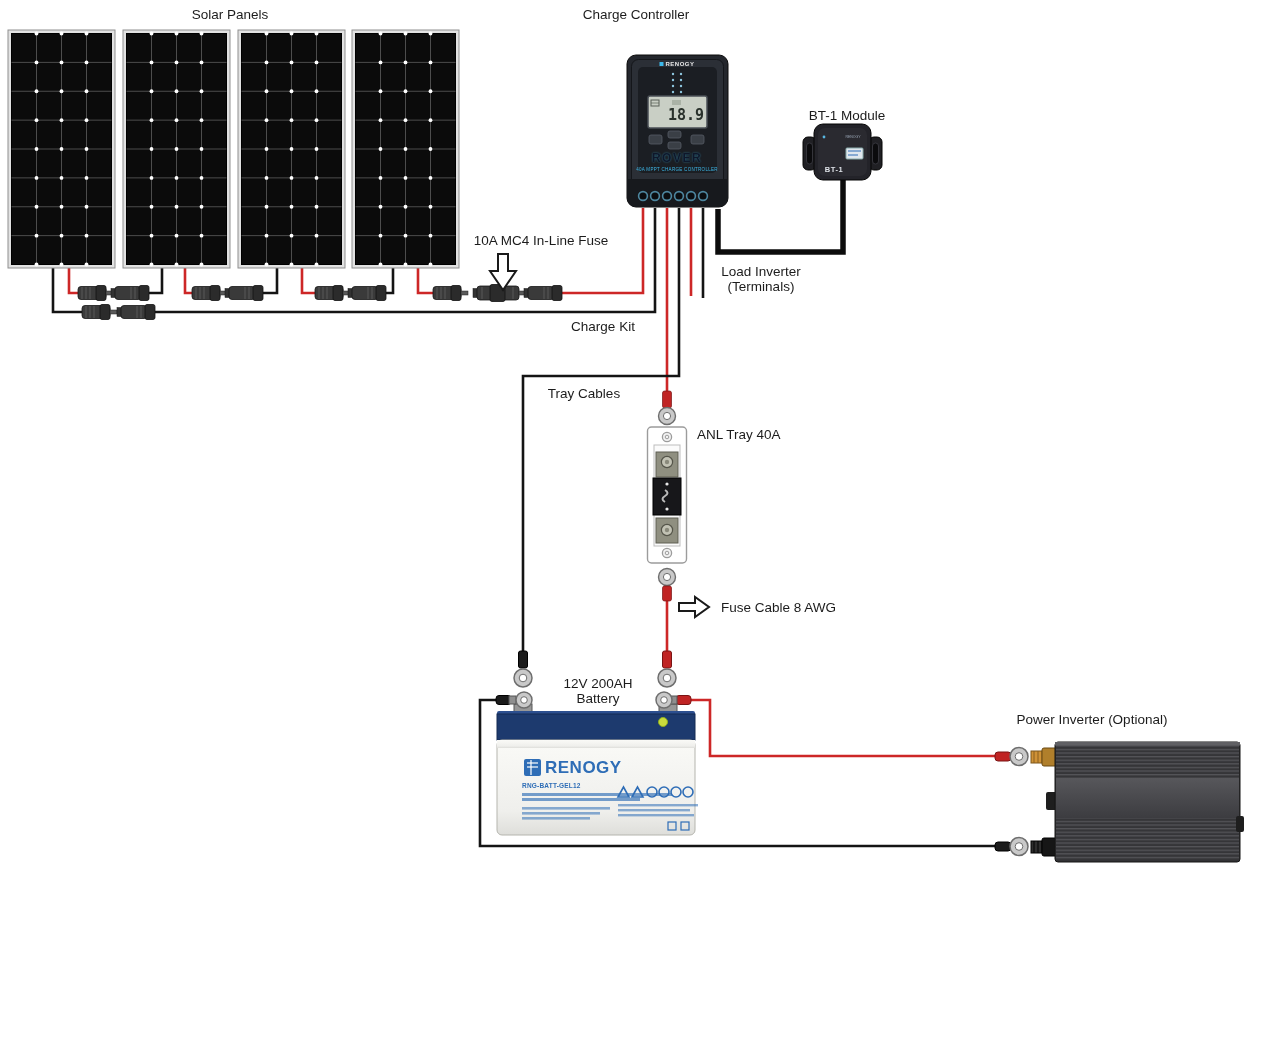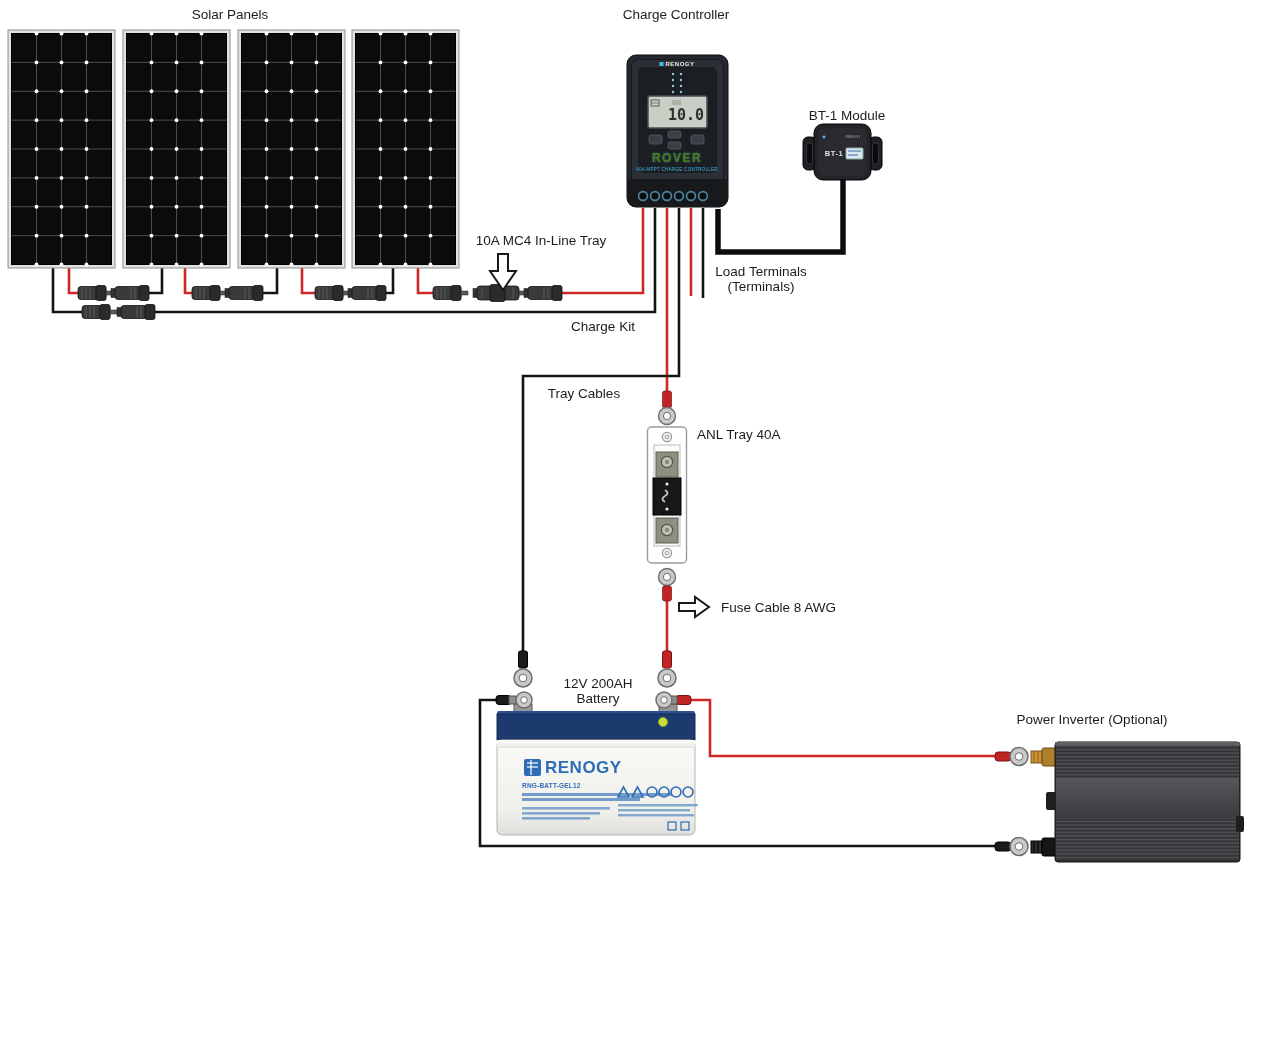--- a/index.html
+++ b/index.html
@@ -7,24 +7,24 @@
           font-family:"Liberation Sans",sans-serif;}
   svg{position:absolute;left:0;top:0;}
   .lbl{position:absolute;transform:translate(-50%,-50%);font:13.5px "Liberation Sans",sans-serif;
        color:#1c1c1c;white-space:nowrap;text-align:center;}
   .lbl-left{transform:translate(0,-50%);}
   .ov{position:absolute;white-space:nowrap;}
   .ctl-brand{font:bold 6px "Liberation Sans",sans-serif;color:#e8e8e8;letter-spacing:.5px;
              transform:translate(-50%,-50%);}
   .ctl-brand .sq{display:inline-block;width:4px;height:4px;background:#3db9ea;margin-right:2px;}
   .lcd-val{font:bold 15px "DejaVu Sans Mono",monospace;color:#29312b;transform:translate(-50%,-50%);}
-  .rover{font:bold 12px "Liberation Sans",sans-serif;color:#4d7c0f;letter-spacing:1.5px;
+  .rover{font:bold 12px "Liberation Sans",sans-serif;color:#0f172a;letter-spacing:1.5px;
          transform:translate(-50%,-50%);text-shadow:0 0 2px rgba(61,185,234,.6);}
   .ctl-tag{font:4.5px "Liberation Sans",sans-serif;color:#3db9ea;transform:translate(-50%,-50%);letter-spacing:.3px;}
-  .bt1-txt{font:bold 7.5px "Liberation Sans",sans-serif;color:#dfe3e8;transform:translate(-50%,-50%);letter-spacing:.5px;}
+  .bt1-txt{font:bold 7.5px "Liberation Sans",sans-serif;color:#dfe3e8;transform:translate(-50%,-50%);letter-spacing:.5px;margin-top:16px;}
   .bt1-tiny{font:3.5px "Liberation Sans",sans-serif;color:#9aa6b5;transform:translate(-50%,-50%);}
   .bat-brand{font:bold 17px "Liberation Sans",sans-serif;color:#2e6db6;letter-spacing:.5px;}
   .bat-model{font:bold 6.5px "Liberation Sans",sans-serif;color:#2e6db6;letter-spacing:.2px;}
 </style>
 </head>
 <body>
 
 <div class="canvas">
 <svg width="1280" height="1043" viewBox="0 0 1280 1043">
   <defs>
@@ -437,34 +437,34 @@
     <rect x="1055" y="742" width="185" height="120" rx="3" fill="#323235" stroke="#151515"></rect>
     <rect x="1056" y="744" width="183" height="34" fill="url(#fins)"></rect>
     <rect x="1056" y="818" width="183" height="42" fill="url(#fins)"></rect>
     <rect x="1056" y="778" width="183" height="40" fill="url(#invmid)"></rect>
     <rect x="1055" y="742" width="185" height="3.5" fill="#606064"></rect>
     <rect x="1236" y="816" width="8" height="16" rx="2" fill="#1e1e1e"></rect>
   </g>
 </svg>
 
 <div class="lbl" style="left:230px;top:14px">Solar Panels</div>
-<div class="lbl" style="left:676px;top:14px">Charge Controller</div>
+<div class="lbl" style="left:636px;top:14px">Charge Controller</div>
 <div class="lbl" style="left:847px;top:115px">BT-1 Module</div>
-<div class="lbl" style="left:541px;top:240px">10A MC4 In-Line Tray</div>
-<div class="lbl" style="left:761px;top:271px">Load Terminals</div>
+<div class="lbl" style="left:541px;top:240px">10A MC4 In-Line Fuse</div>
+<div class="lbl" style="left:761px;top:271px">Load Inverter</div>
 <div class="lbl" style="left:761px;top:286px">(Terminals)</div>
 <div class="lbl" style="left:603px;top:326px">Charge Kit</div>
 <div class="lbl" style="left:584px;top:393px">Tray Cables</div>
 <div class="lbl lbl-left" style="left:697px;top:434px">ANL Tray 40A</div>
 <div class="lbl lbl-left" style="left:721px;top:607px">Fuse Cable 8 AWG</div>
 <div class="lbl" style="left:598px;top:683px">12V 200AH</div>
 <div class="lbl" style="left:598px;top:698px">Battery</div>
 <div class="lbl" style="left:1092px;top:719px">Power Inverter (Optional)</div>
 
 <div class="ov ctl-brand" style="left:677px;top:64px"><span class="sq"></span><span>RENOGY</span></div>
-<div class="ov lcd-val" style="left:686px;top:115px">10.0</div>
+<div class="ov lcd-val" style="left:686px;top:115px">18.9</div>
 <div class="ov rover" style="left:677px;top:158px">ROVER</div>
 <div class="ov ctl-tag" style="left:677px;top:169px">40A MPPT CHARGE CONTROLLER</div>
 <div class="ov bt1-tiny" style="left:853px;top:137px">RENOGY</div>
 <div class="ov bt1-txt" style="left:834px;top:153px">BT-1</div>
 <div class="ov bat-brand" style="left:545px;top:758px">RENOGY</div>
 <div class="ov bat-model" style="left:522px;top:782px">RNG-BATT-GEL12</div>
 </div>
 
 </body></html>

